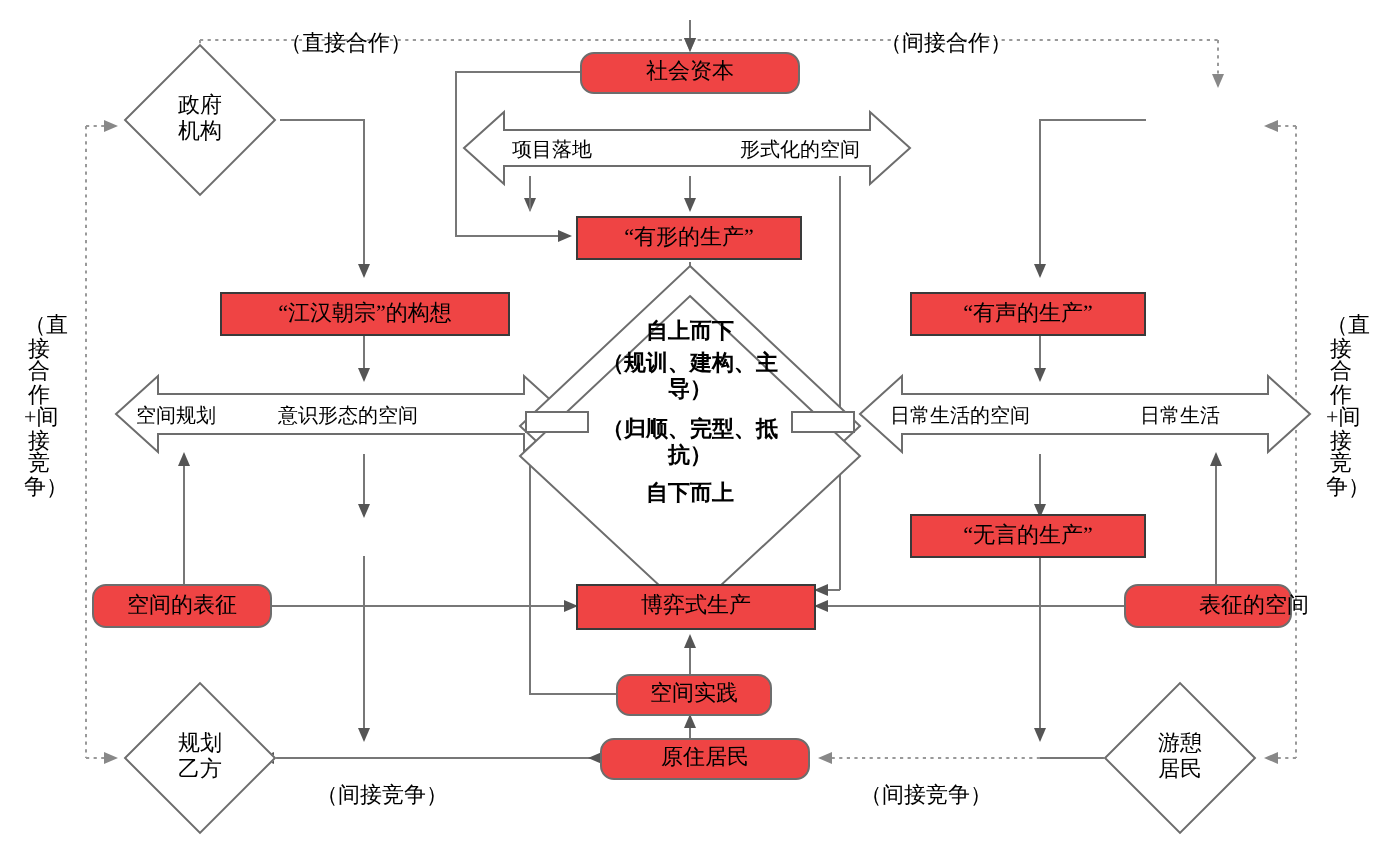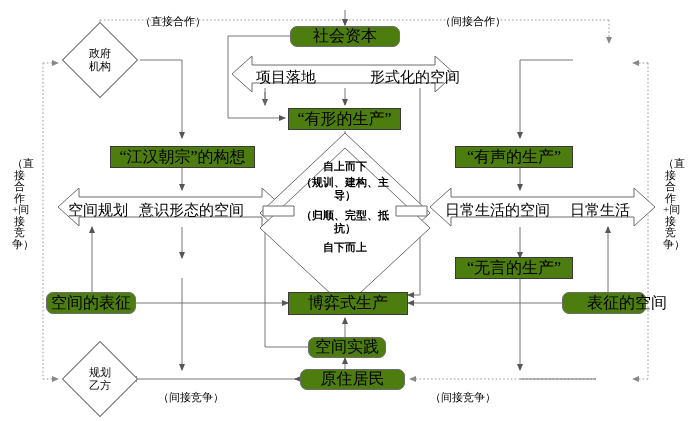--- a/index.html
+++ b/index.html
@@ -7,23 +7,23 @@
   #stage{position:relative;width:690px;height:421px;background:#fff;overflow:hidden;}
   #stage svg{position:absolute;left:0;top:0;width:690px;height:421px;}
 
   
   .node{
     position:absolute;
     box-sizing:border-box;
     display:flex;align-items:center;justify-content:center;
     text-align:left;
     color:#000;
-    background:#4d7c0f;
+    background:#ef4444;
     border:1px solid #6d6d6d;
-    font-size:16px;
+    font-size:11px;
     line-height:1.15;
     white-space:nowrap;
     z-index:5;
   }
   .node.round{border-radius:7px;}
   .node.sharp{border-radius:0;border-color:#3a3a3a;}
 
   
   .diamond{
     position:absolute;
@@ -58,21 +58,21 @@
     width:15px;
     text-align:center;
     line-height:1.05;
     word-break:break-all;
     z-index:6;
   }
 
   
   .bandtext{
     position:absolute;
-    font-size:15px;color:#000;white-space:nowrap;z-index:6;
+    font-size:10px;color:#000;white-space:nowrap;z-index:6;
   }
   .ctext{
     position:absolute;
     font-size:11px;color:#000;text-align:center;z-index:6;
     line-height:1.22;
     font-weight:bold;
   }
   .ctext.small{font-weight:bold;}
 </style>
 </head>
@@ -199,20 +199,25 @@
 机构</div>
   </div>
 
 
   <div class="diamond" style="left:62px;top:352px;width:76px;height:54px;">
     <div class="dshape" style="width:54px;height:54px;left:11px;top:0;"></div>
     <div class="dlabel" style="white-space: pre-line;">规划
 乙方</div>
   </div>
 
+  <div class="diamond" style="left:552px;top:352px;width:76px;height:54px;">
+    <div class="dshape" style="width:54px;height:54px;left:11px;top:0;"></div>
+    <div class="dlabel" style="white-space: pre-line;">游憩
+居民</div>
+  </div>
 
   <div class="node round" style="left:290px;top:26px;width:110px;height:21px;">社会资本</div>
 
   <div class="node sharp" style="left:288px;top:108px;width:113px;height:22px;">“有形的生产”</div>
 
   <div class="node sharp" style="left:110px;top:146px;width:145px;height:22px;">“江汉朝宗”的构想</div>
 
 
   <div class="node round" style="left:46px;top:292px;width:90px;height:22px;">空间的表征</div>
 

